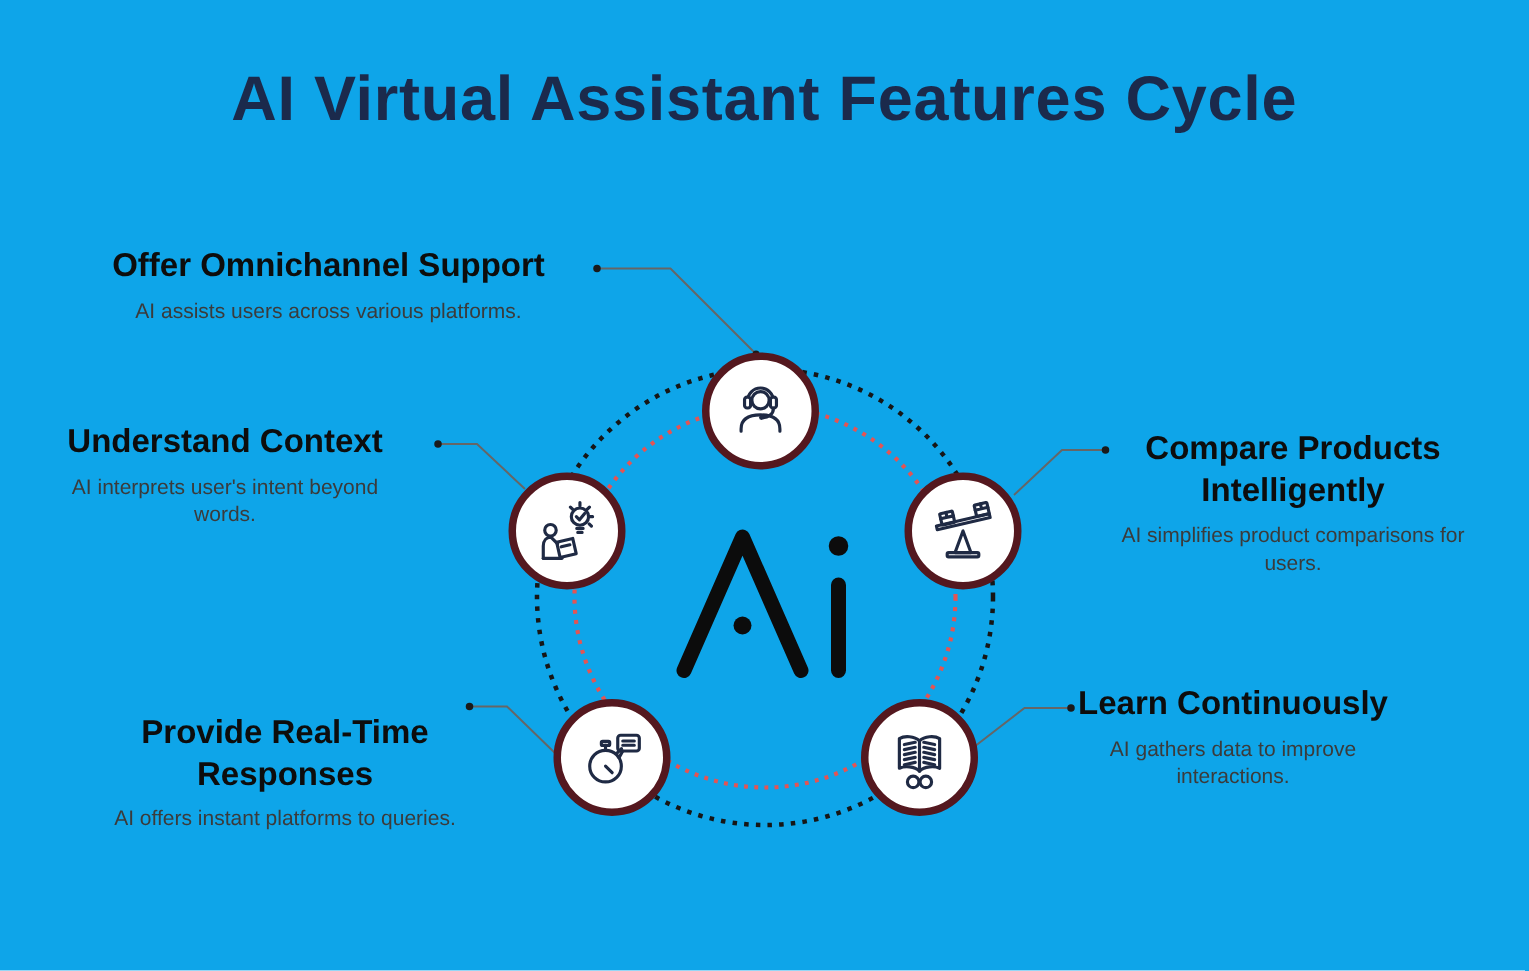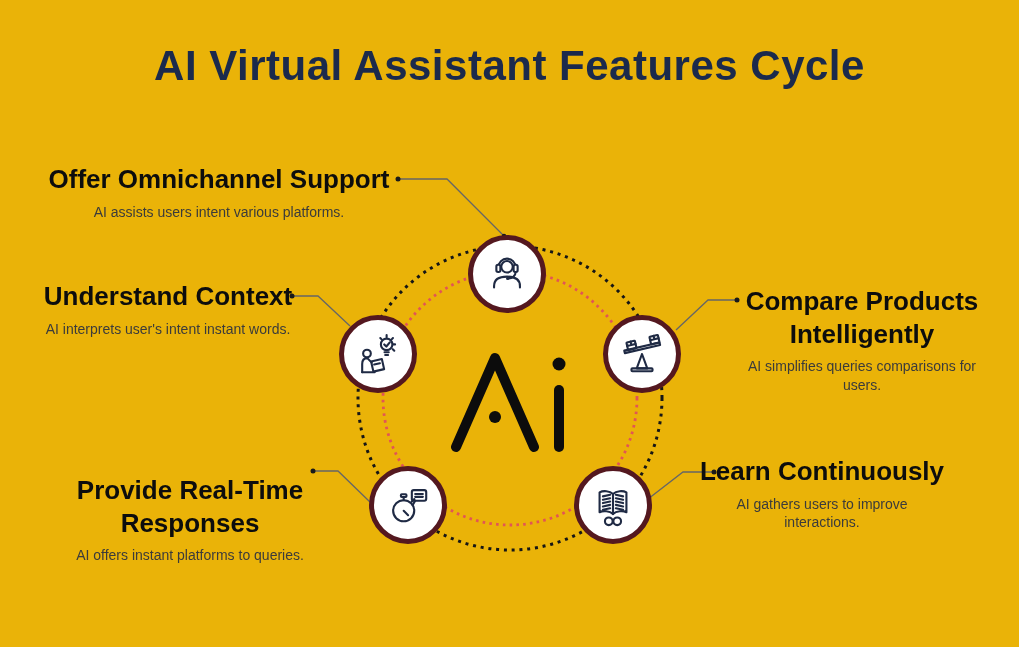--- a/index.html
+++ b/index.html
@@ -1,33 +1,33 @@
 <!DOCTYPE html>
 <html><head>
 <meta charset="utf-8">
 <style>
   html,body{margin:0;padding:0;background:#ffffff;}
   .canvas{
-    position:relative;width:1019px;height:647px;background:#eab308;
+    position:relative;width:1019px;height:647px;background:#0ea5e9;
     font-family:"Liberation Sans",sans-serif;overflow:hidden;
   }
   .main-title{
     position:absolute;top:42px;left:0;width:100%;text-align:center;
     font-size:42px;font-weight:700;color:#1b2a4c;letter-spacing:0.5px;margin:0;
   }
   .overlay{position:absolute;left:0;top:0;width:1019px;height:647px;}
   .feature{position:absolute;text-align:center;}
   .feature-title{
-    font-size:26px;font-weight:700;color:#0d0d0d;line-height:1.25;margin:0 auto;
+    font-size:22px;font-weight:700;color:#0d0d0d;line-height:1.25;margin:0 auto;
   }
   .feature-desc{
     font-size:14px;color:#3b3b3b;line-height:1.35;margin:7px auto 0 auto;
   }
   .f-offer{left:39px;top:163px;width:360px;}
-  .f-understand{left:18px;top:280px;width:300px;}
+  .f-understand{left:0;top:280px;width:300px;}
   .f-understand .feature-desc{max-width:245px;}
   .f-provide{left:40px;top:474px;width:300px;}
   .f-provide .feature-title{max-width:235px;}
   .f-compare{left:712px;top:285px;width:300px;}
   .f-compare .feature-title{max-width:245px;}
   .f-compare .feature-desc{max-width:250px;}
   .f-learn{left:672px;top:455px;width:300px;}
   .f-learn .feature-desc{max-width:215px;}
   .node{
     position:absolute;width:68px;height:68px;border-radius:50%;
@@ -154,36 +154,36 @@
         <path d="M13.5 15 L21 13.4 M13.5 18.5 L21 16.9 M13.5 22 L21 20.4 M13.5 25.5 L21 23.9 M13.5 29 L21 27.4"></path>
         <path d="M34.5 15 L27 13.4 M34.5 18.5 L27 16.9 M34.5 22 L27 20.4 M34.5 25.5 L27 23.9 M34.5 29 L27 27.4"></path>
         <circle cx="19.6" cy="41" r="4"></circle>
         <circle cx="28.4" cy="41" r="4"></circle>
       </g>
     </svg>
   </div>
 
   <div class="feature f-offer">
     <div class="feature-title">Offer Omnichannel Support</div>
-    <div class="feature-desc">AI assists users intent various platforms.</div>
+    <div class="feature-desc">AI assists users across various platforms.</div>
   </div>
 
   <div class="feature f-understand">
     <div class="feature-title">Understand Context</div>
-    <div class="feature-desc">AI interprets user's intent instant words.</div>
+    <div class="feature-desc">AI interprets user's intent beyond words.</div>
   </div>
 
   <div class="feature f-provide">
     <div class="feature-title">Provide Real-Time Responses</div>
     <div class="feature-desc">AI offers instant platforms to queries.</div>
   </div>
 
   <div class="feature f-compare">
     <div class="feature-title">Compare Products Intelligently</div>
-    <div class="feature-desc">AI simplifies queries comparisons for users.</div>
+    <div class="feature-desc">AI simplifies product comparisons for users.</div>
   </div>
 
   <div class="feature f-learn">
     <div class="feature-title">Learn Continuously</div>
-    <div class="feature-desc">AI gathers users to improve interactions.</div>
+    <div class="feature-desc">AI gathers data to improve interactions.</div>
   </div>
 
 </div>
 
 </body></html>

